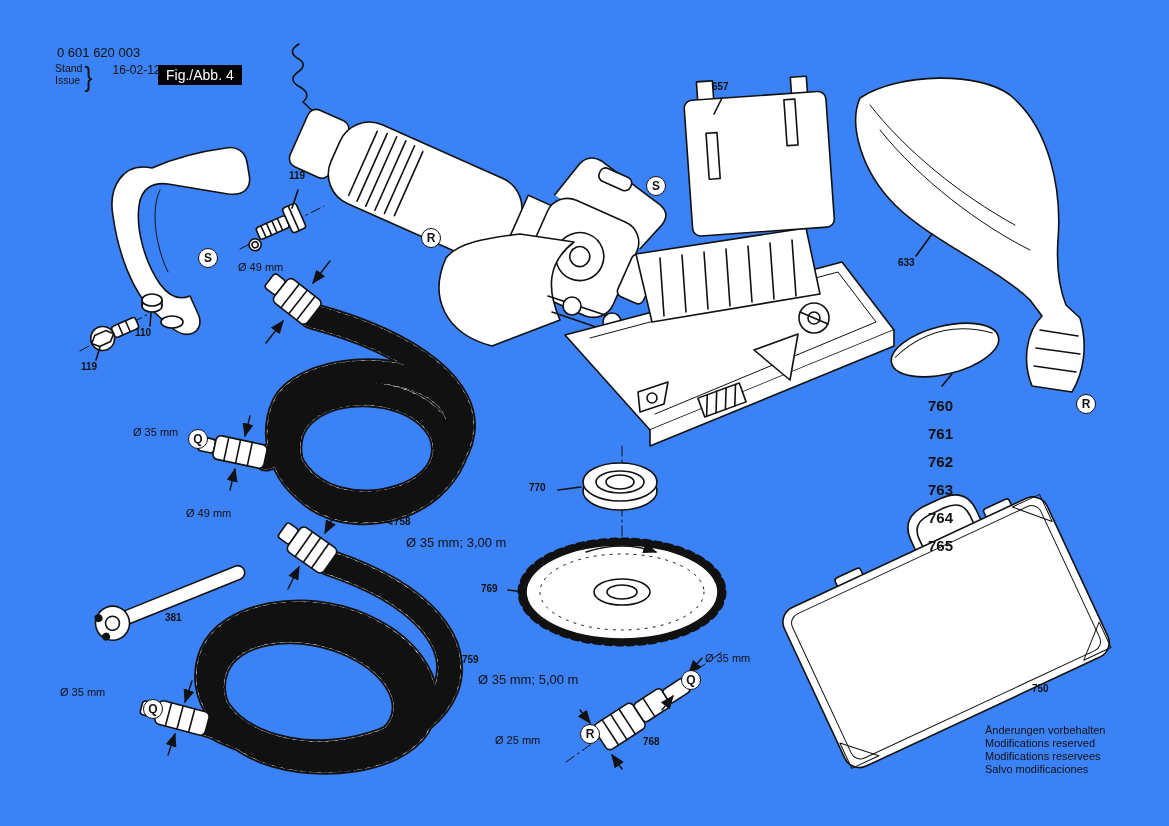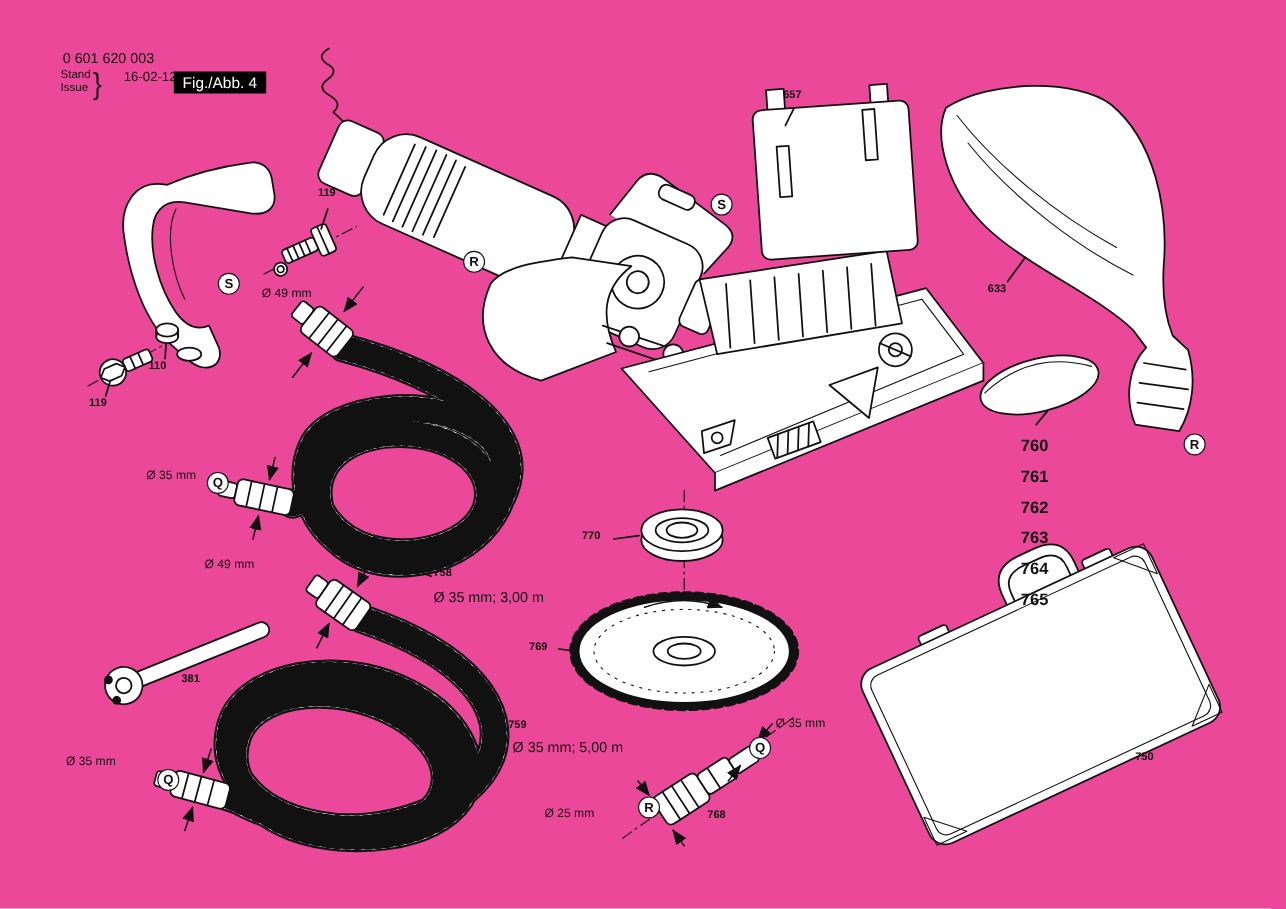--- a/index.html
+++ b/index.html
@@ -1,22 +1,22 @@
 <!DOCTYPE html>
 <html><head>
 <meta charset="utf-8">
 <style>
   html,body{margin:0;padding:0;background:#e8e8e8;}
-  .stage{position:relative;width:1169px;height:826px;background:#ec4899;overflow:hidden;
+  .stage{position:relative;width:1169px;height:826px;background:#3b82f6;overflow:hidden;
          font-family:"Liberation Sans", sans-serif;color:#111;}
   .stage svg{position:absolute;left:0;top:0;}
   .lbl{position:absolute;white-space:nowrap;color:#111;line-height:1.05;}
   .bold{font-weight:bold;font-size:10px;}
   .dim{font-size:11px;}
-  .small{font-size:13px;}
+  .small{font-size:13px;margin-left:12px;}
   .partnum{font-size:13px;}
   .figbox{position:absolute;background:#000;color:#fff;font-weight:normal;font-size:14px;
           padding:2px 8px;}
   .circ{position:absolute;width:18px;height:18px;border:1.6px solid #111;border-radius:50%;
         background:#fff;display:flex;align-items:center;justify-content:center;
         font-size:12px;font-weight:bold;}
   .stand{position:absolute;display:flex;align-items:flex-start;gap:2px;}
   .stand .si{font-size:10.5px;line-height:1.1;}
   .stand .brace{font-size:24px;font-weight:300;transform:scaleY(1.15);}
   .stand .date{font-size:12px;margin-left:18px;}
@@ -302,14 +302,20 @@
 
 <div class="circ" style="left:198px;top:248px">S</div>
 <div class="circ" style="left:646px;top:176px">S</div>
 <div class="circ" style="left:421px;top:228px">R</div>
 <div class="circ" style="left:1076px;top:394px">R</div>
 <div class="circ" style="left:188px;top:429px">Q</div>
 <div class="circ" style="left:143px;top:699px">Q</div>
 <div class="circ" style="left:681px;top:670px">Q</div>
 <div class="circ" style="left:580px;top:724px">R</div>
 
-
+<div class="lbl footer" style="left:985px;top:724px">
+  <div>Änderungen vorbehalten</div>
+  <div>Modifications reserved</div>
+  <div>Modifications reservees</div>
+  <div>Salvo modificaciones</div>
 </div>
 
+</div>
+
 </body></html>

